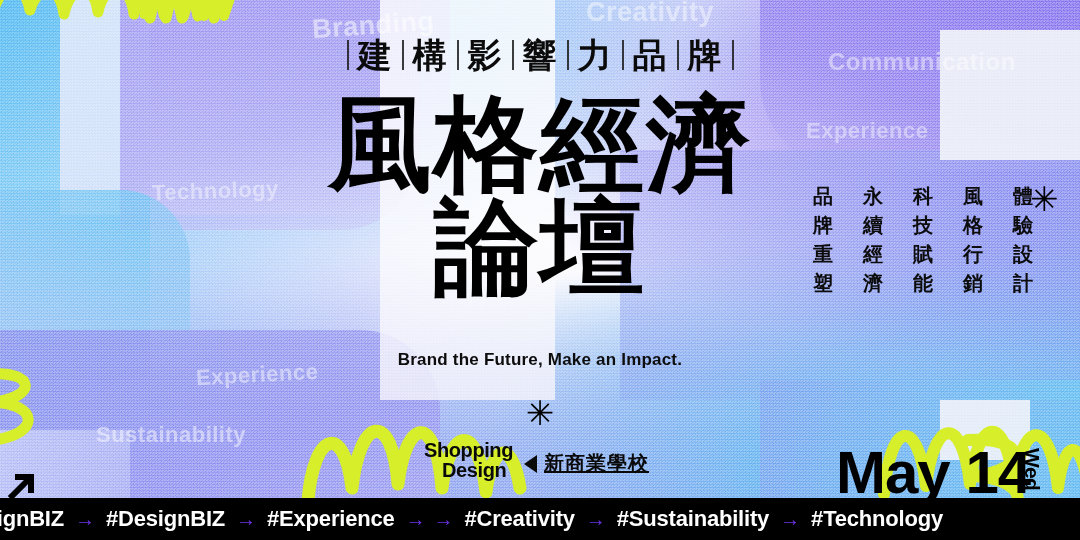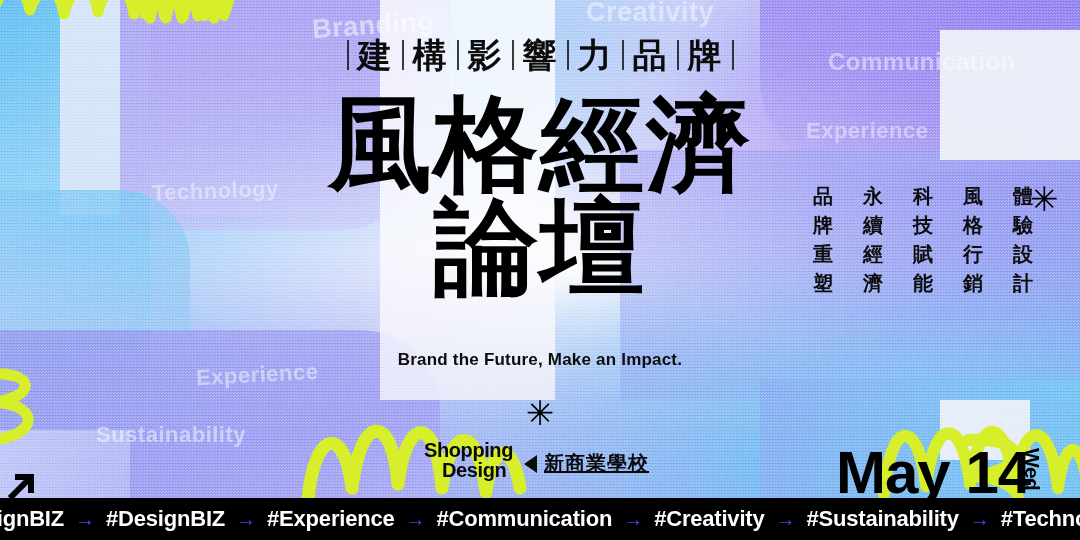--- a/index.html
+++ b/index.html
@@ -288,21 +288,20 @@
   </svg>
 
   <div class="ticker">
     <div class="ticker-inner">
       <span class="tk-item">#DesignBIZ</span>
       <span class="tk-arrow">→</span>
       <span class="tk-item">#DesignBIZ</span>
       <span class="tk-arrow">→</span>
       <span class="tk-item">#Experience</span>
       <span class="tk-arrow">→</span>
-      <span class="tk-item">#Communication</span>
       <span class="tk-arrow">→</span>
       <span class="tk-item">#Creativity</span>
       <span class="tk-arrow">→</span>
       <span class="tk-item">#Sustainability</span>
       <span class="tk-arrow">→</span>
       <span class="tk-item">#Technology</span>
 
     </div>
   </div>
 

